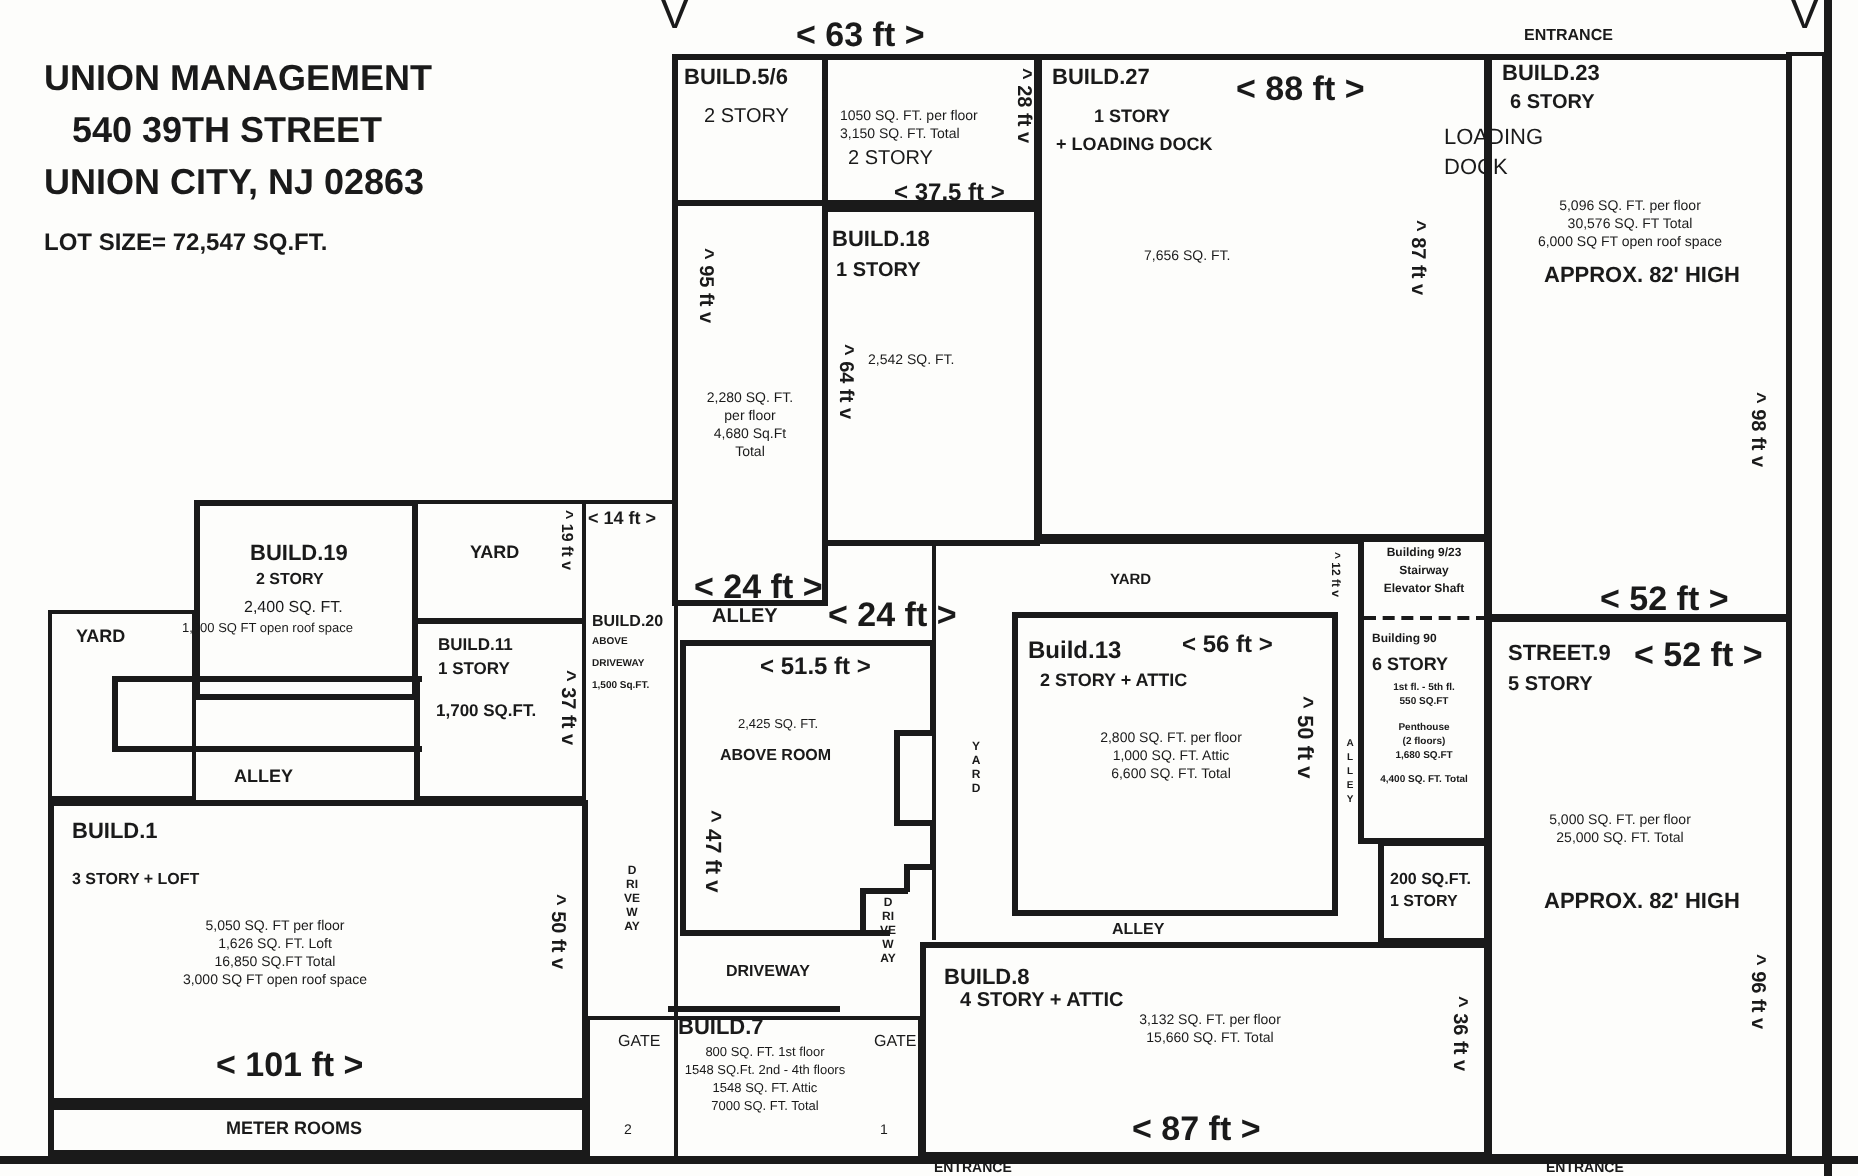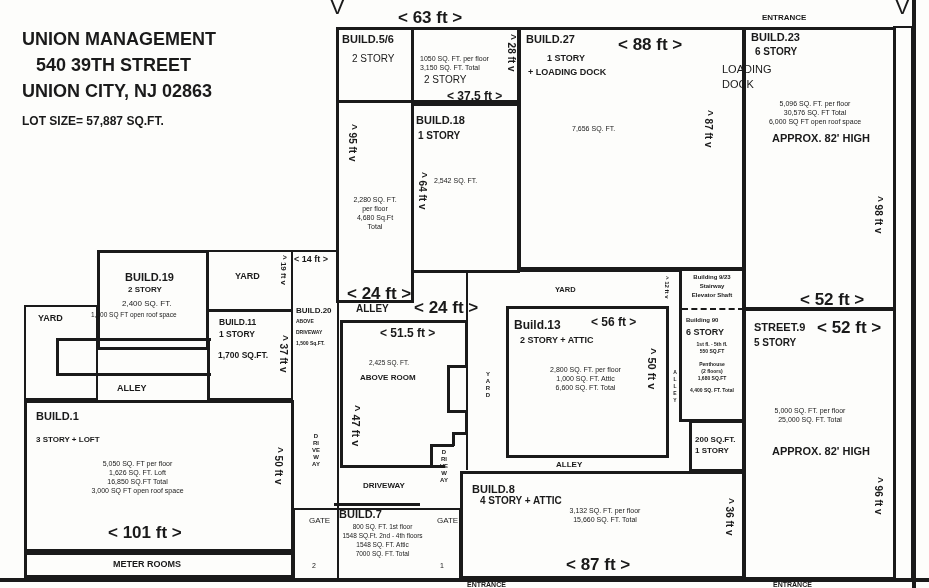--- a/index.html
+++ b/index.html
@@ -20,21 +20,21 @@
   .dash-h { position:absolute; border-top:2px dashed #1a1a1a; }
   .line { position:absolute; background:#1a1a1a; }
   .vletters { font-size:11px; font-weight:normal; width:12px; text-align:center; line-height:15px; white-space:normal; }
 </style>
 </head>
 <body>
 
 <div class="t hdr" style="left:22px;top:26px;">UNION MANAGEMENT</div>
 <div class="t hdr" style="left:22px;top:52px;margin-left:14px;">540 39TH STREET</div>
 <div class="t hdr" style="left:22px;top:78px;">UNION CITY, NJ 02863</div>
-<div class="t" style="left:22px;top:114px;font-size:12px;font-weight:bold;">LOT SIZE= 57,887 SQ.FT.</div>
+<div class="t" style="left:22px;top:114px;font-size:12px;font-weight:bold;">LOT SIZE= 72,547 SQ.FT.</div>
 
 <div class="t" style="left:330px;top:-6px;font-size:22px;">V</div>
 <div class="t" style="left:895px;top:-6px;font-size:22px;">V</div>
 <div class="t dim" style="left:398px;top:8px;">&lt; 63 ft &gt;</div>
 <div class="t" style="left:762px;top:13px;font-size:8px;font-weight:bold;">ENTRANCE</div>
 
 <div class="box" style="left:893px;top:26px;width:20px;height:556px;"></div>
 <div class="line" style="left:912px;top:0;width:4px;height:588px;"></div>
 
 <div class="line" style="left:0;top:578px;width:929px;height:4px;"></div>

